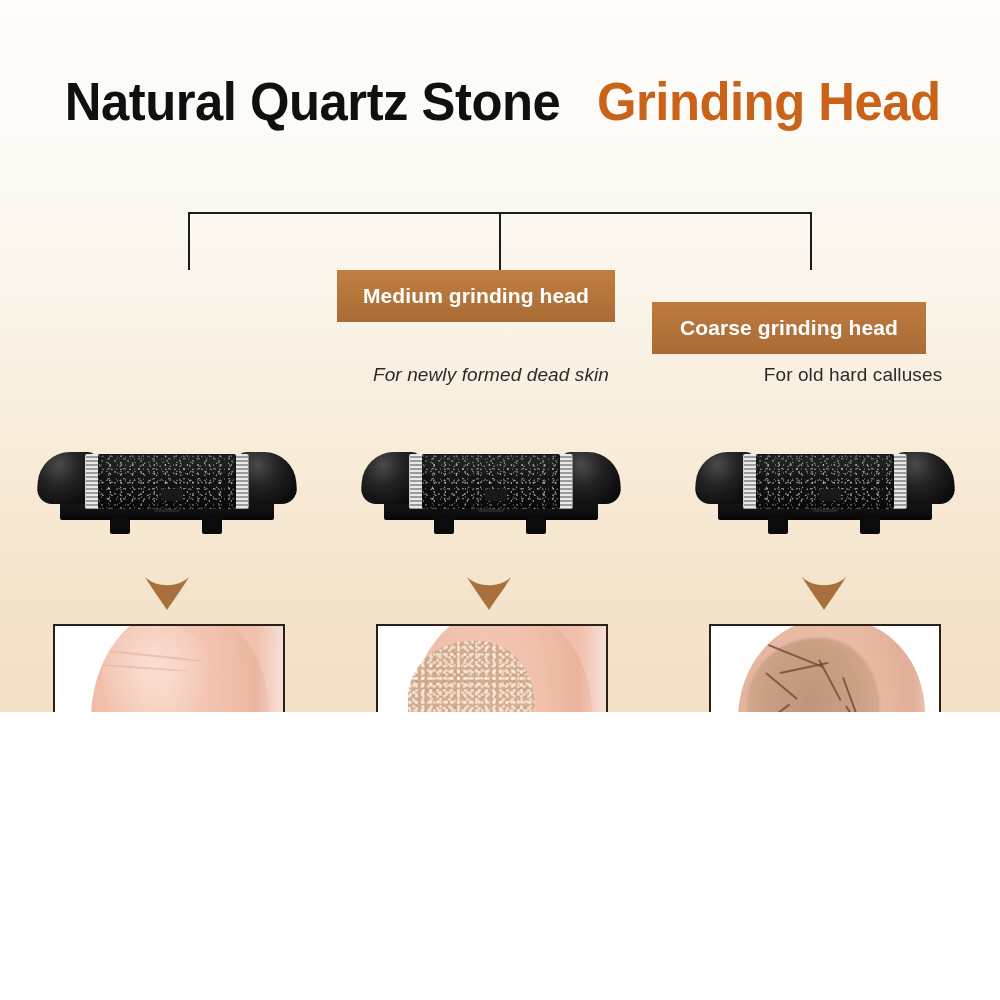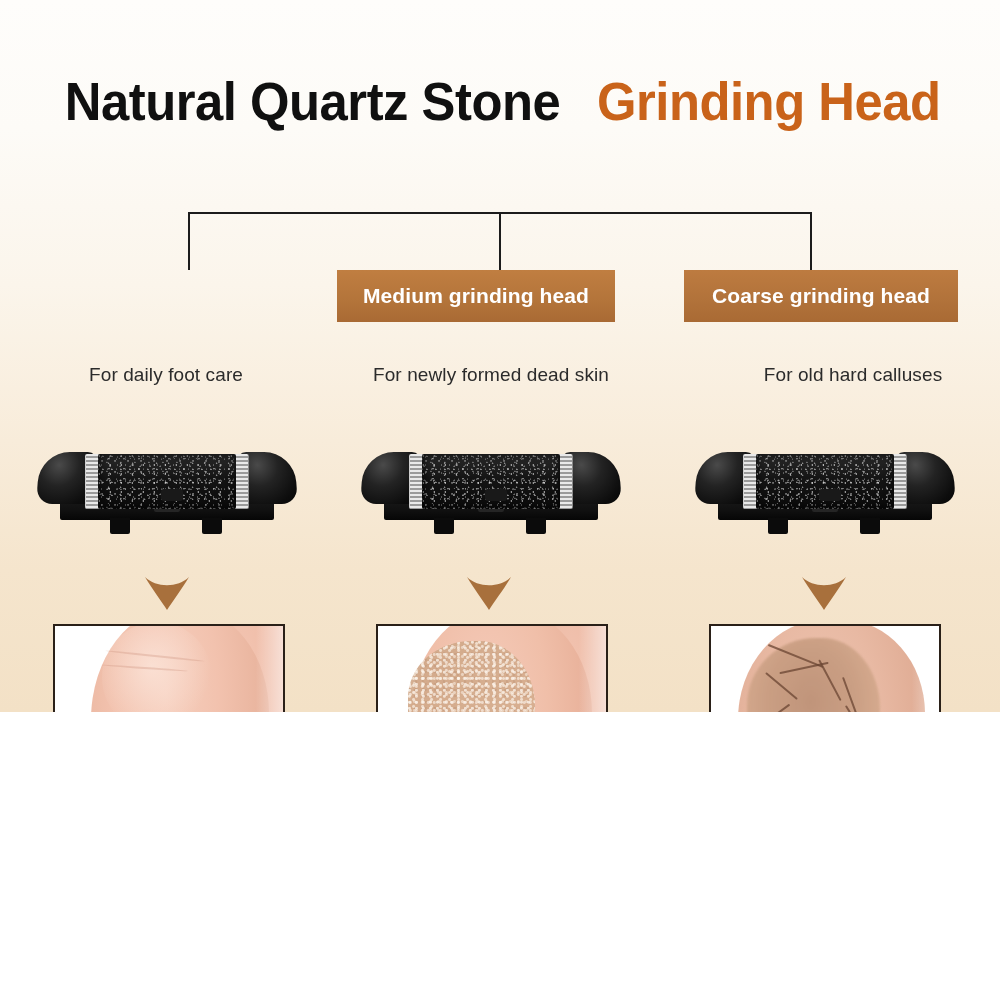--- a/index.html
+++ b/index.html
@@ -92,34 +92,34 @@
     display: flex;
     align-items: center;
     justify-content: center;
     font-size: 21px;
     font-weight: 700;
     letter-spacing: 0.1px;
     white-space: nowrap;
   }
   .chip-1 { left: 39px;  width: 254px; }
   .chip-2 { left: 337px; width: 278px; background: linear-gradient(to bottom, #c07e41 0%, #b3743a 60%, #a96a34 100%); }
-  .chip-3 { left: 684px; width: 274px; background: linear-gradient(to bottom, #bd7b40 0%, #b1723a 60%, #a96a34 100%); }
+  .chip-3 { left: 652px; width: 274px; background: linear-gradient(to bottom, #bd7b40 0%, #b1723a 60%, #a96a34 100%); margin-top: 32px; }
 
   
   .caption {
     position: absolute;
     top: 364px;
     text-align: center;
     font-size: 19px;
     color: #2b2b2b;
     white-space: nowrap;
     letter-spacing: 0.1px;
   }
   .cap-1 { left: 39px;  width: 254px; }
-  .cap-2 { left: 352px; width: 278px; }
+  .cap-2 { left: 352px; width: 278px; font-style: italic; }
   .cap-3 { left: 716px; width: 274px; }
 
   
   .head {
     position: absolute;
     top: 424px;
     width: 270px;
     height: 110px;
   }
   .head-1 { left: 32px; }
@@ -382,21 +382,20 @@
   <div class="bracket">
     <div class="hbar"></div>
     <div class="vbar v-left"></div>
     <div class="vbar v-mid"></div>
     <div class="vbar v-right"></div>
   </div>
 
   <div class="chip chip-2">Medium grinding head</div>
   <div class="chip chip-3">Coarse grinding head</div>
 
-  <div class="caption cap-1">For daily foot care</div>
   <div class="caption cap-2">For newly formed dead skin</div>
   <div class="caption cap-3">For old hard calluses</div>
 
   <div class="head head-1">
     <div class="base"></div>
     <div class="base-notch"></div>
     <div class="tab tab-l"></div>
     <div class="tab tab-r"></div>
     <div class="wing wing-l"></div>
     <div class="wing wing-r"></div>

